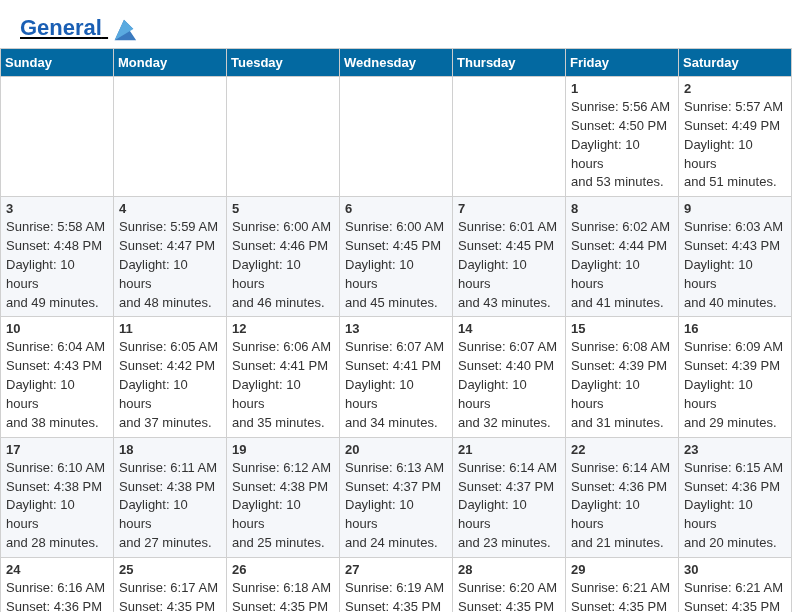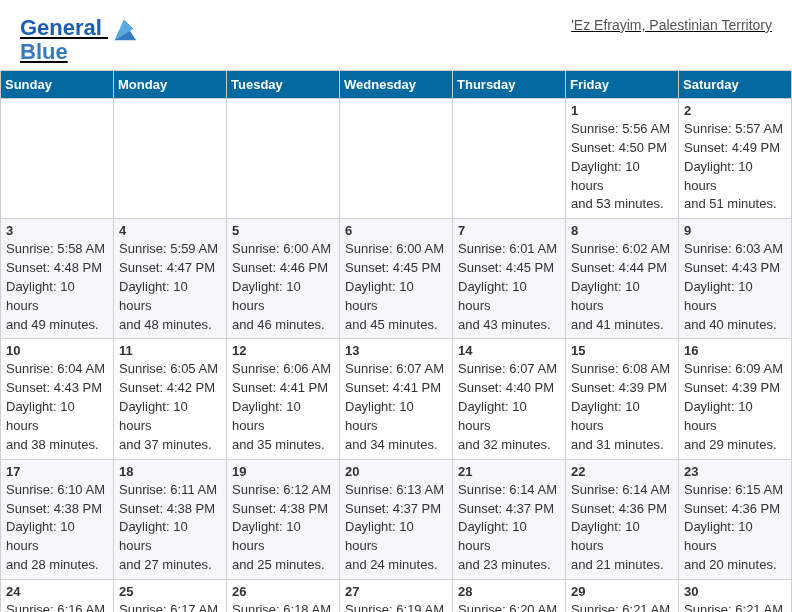--- a/index.html
+++ b/index.html
@@ -51,25 +51,23 @@
     <div>
       <div style="display:flex;align-items:center;">
         <span class="logo-text">
           <span class="blue">General</span>
           <svg class="logo-icon" viewBox="0 0 30 28" style="display:inline-block;vertical-align:middle;margin-left:2px;">
             <polygon points="5,26 15,4 25,14 20,14 28,26" fill="#3a7abf" stroke="none"></polygon>
             <polygon points="5,26 15,4 25,14" fill="#5aaae0" stroke="none"></polygon>
           </svg>
         </span>
       </div>
-      <div style="font-size:22px;font-weight:bold;color:#3a7abf;margin-top:-4px;">Blue</div>
     </div>
   </div>
   <div class="title-block">
-    <div class="location">'Ez Efrayim, Palestinian Territory</div>
   </div>
 </div>
 
 <table class="calendar">
   <thead>
     <tr>
     <th>Sunday</th>
         <th>Monday</th>
         <th>Tuesday</th>
         <th>Wednesday</th>

